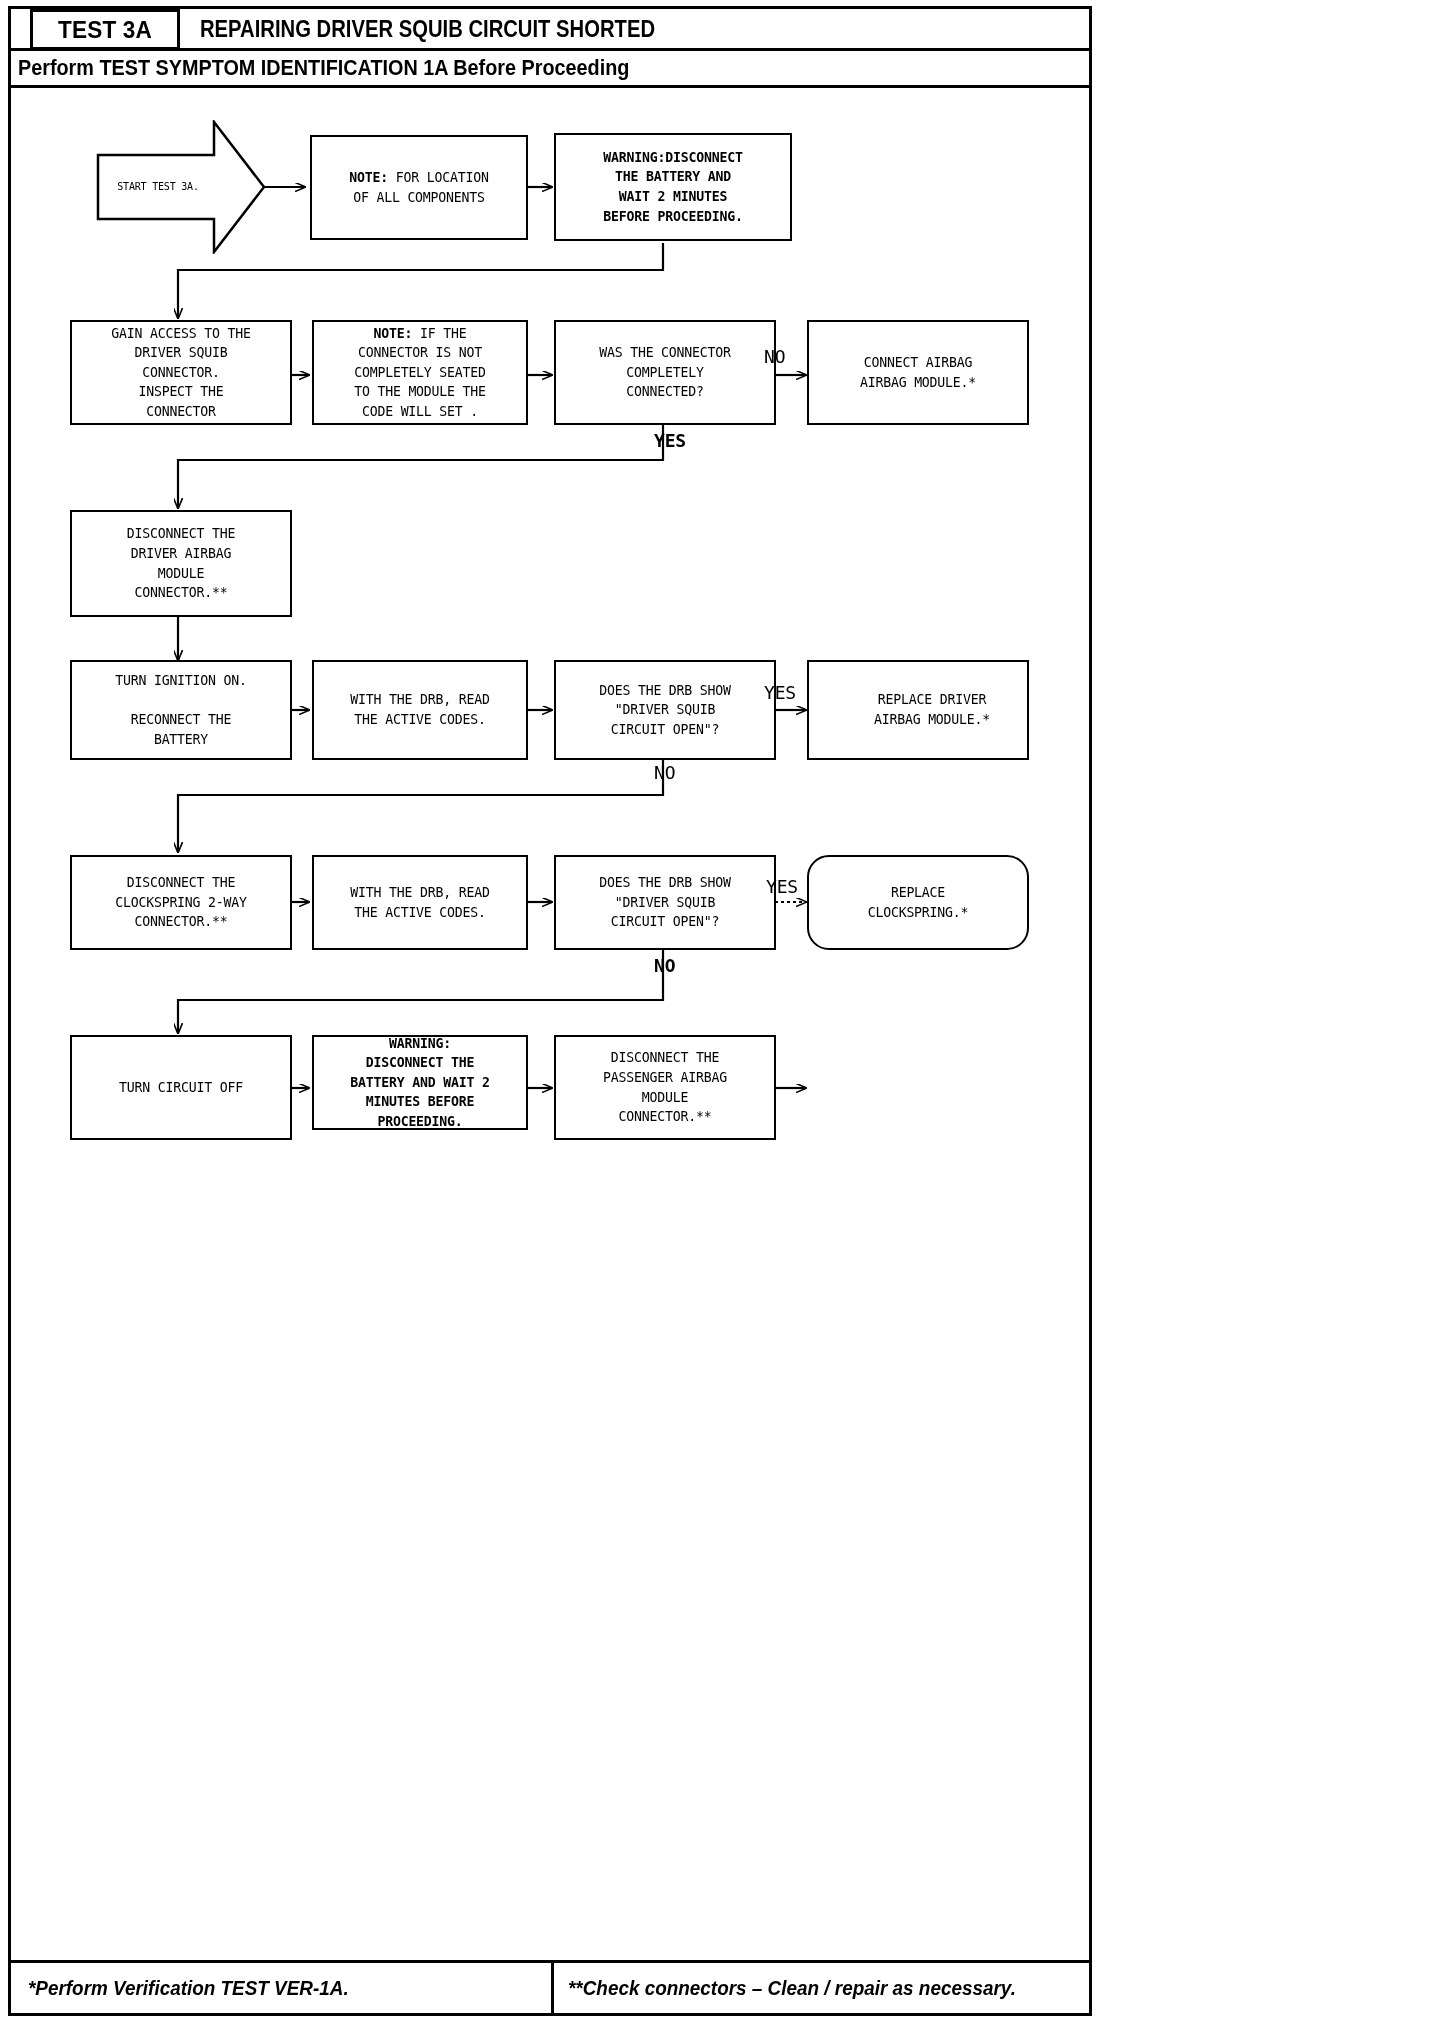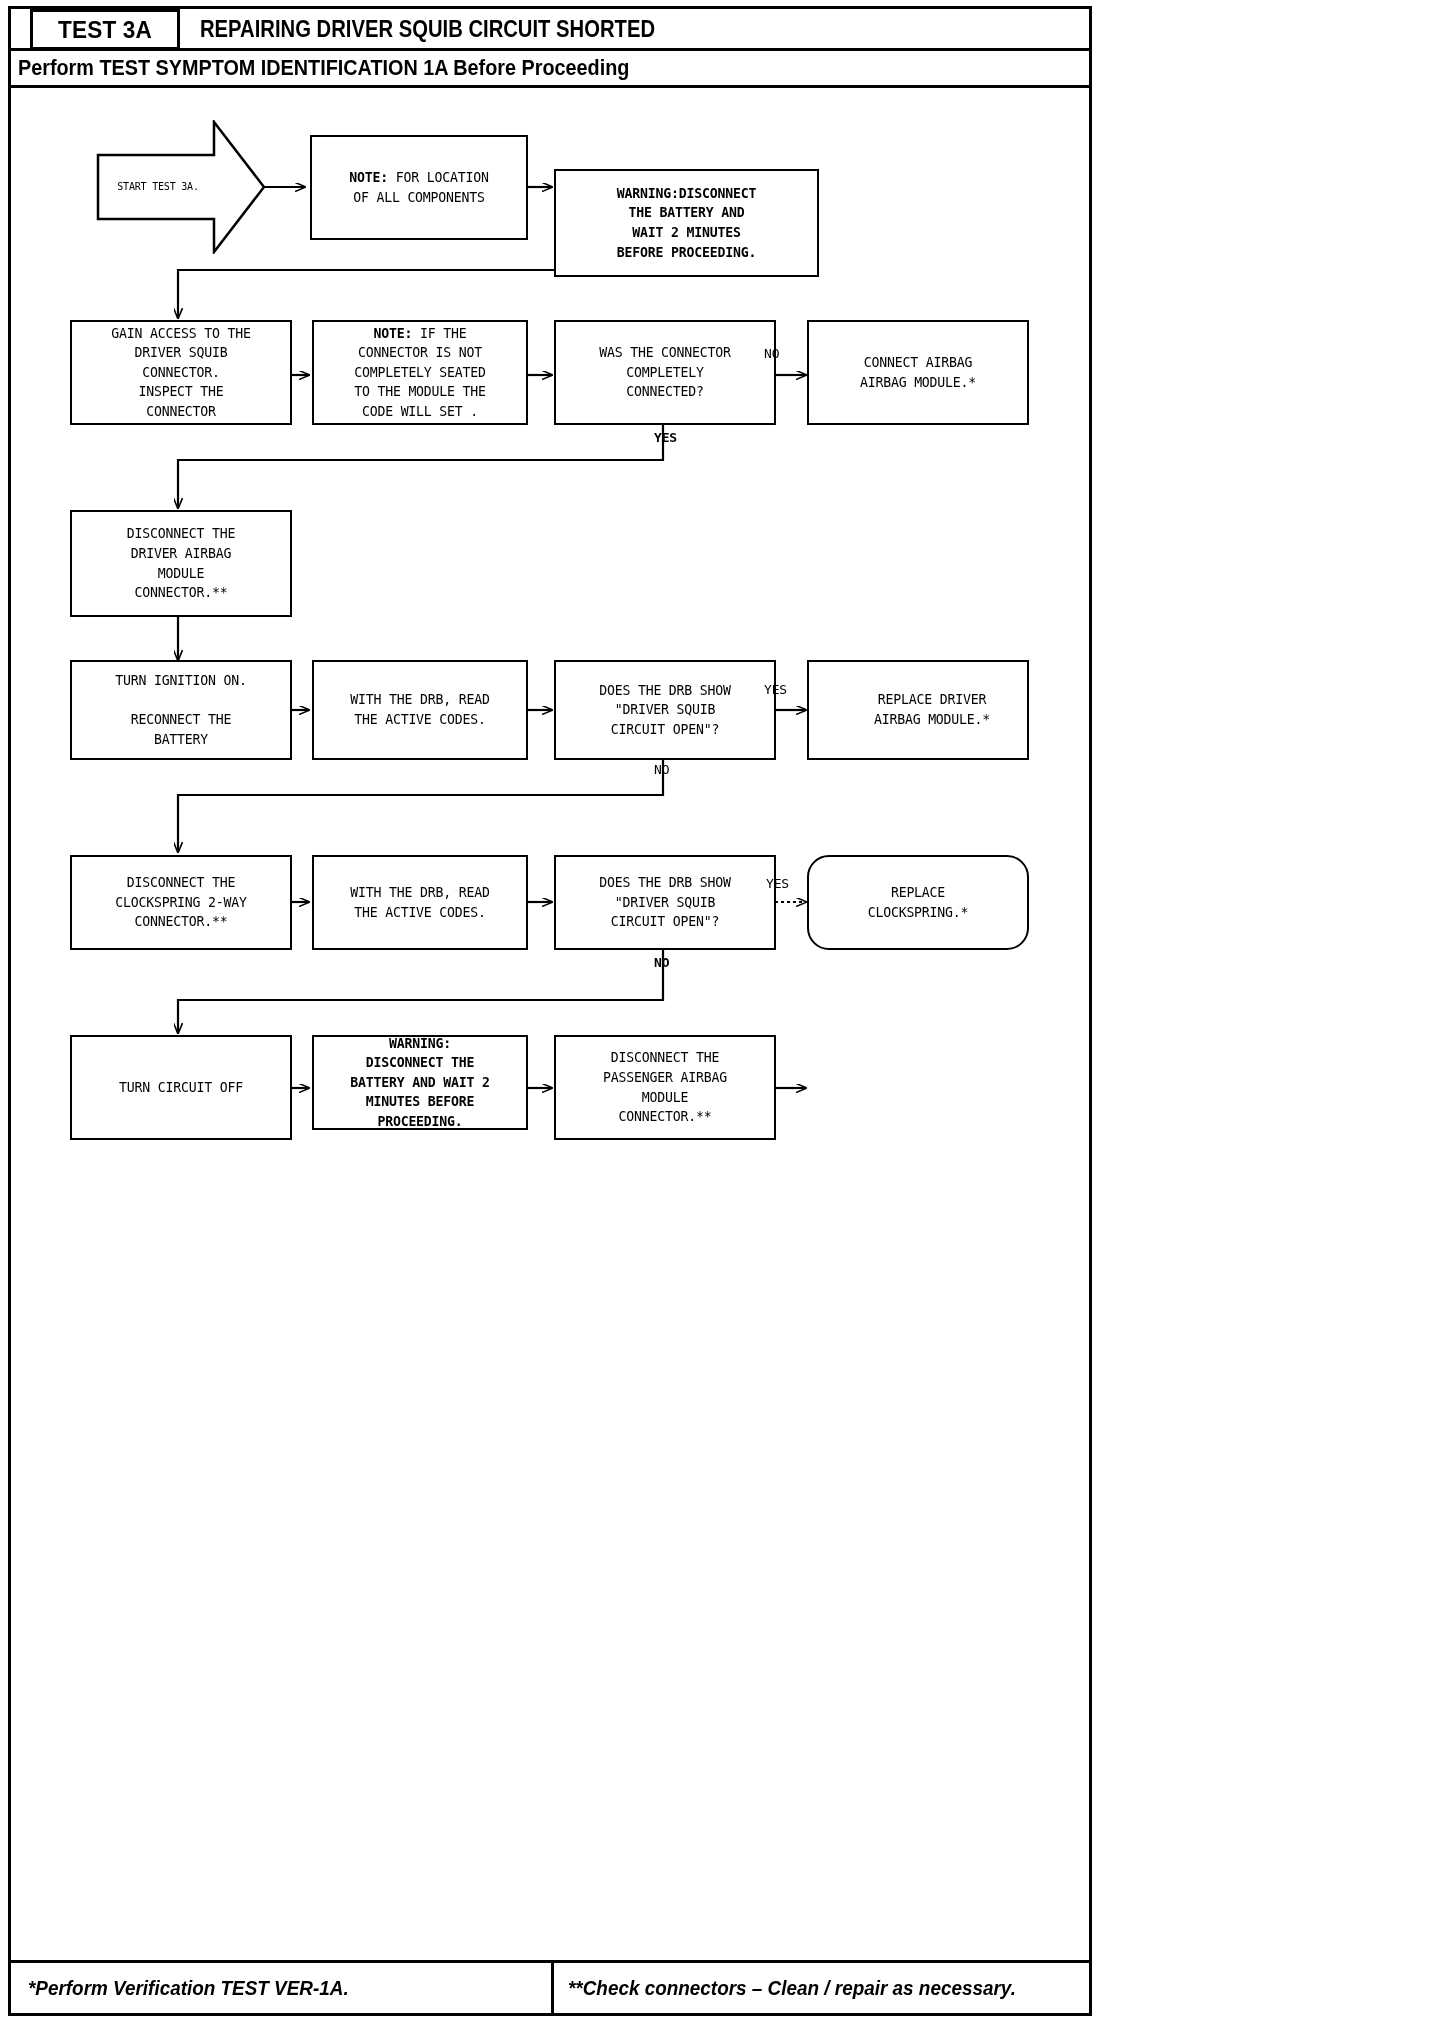--- a/index.html
+++ b/index.html
@@ -133,21 +133,21 @@
   }
   .arrow-shape .lbl {
     position: relative;
     z-index: 2;
     white-space: pre-line;
     line-height: 1.48;
   }
   .edge-label {
     position: absolute;
     font-family: "DejaVu Sans Mono", monospace;
-    font-size: 13px;
+    font-size: 18px;
     letter-spacing: -0.2px;
     white-space: nowrap;
   }
   .edge-label.b { font-weight: bold; }
   
   .footer-rule {
     position: absolute;
     left: 11px;
     width: 1078px;
     height: 3px;
@@ -245,21 +245,21 @@
         <path d="M2,35 L118,35 L118,2 L168,67 L118,132 L118,99 L2,99 Z" fill="#fff" stroke="#000" stroke-width="2.5" stroke-linejoin="miter"></path>
       </svg>
       <span class="lbl" style="margin-right:46px;">START TEST 3A.</span>
     </div>
 
     <div class="node" style="left:310px;top:135px;width:218px;height:105px;">
       <span><b class="lead">NOTE:</b><span> FOR LOCATION
 OF ALL COMPONENTS</span></span>
     </div>
 
-    <div class="node bold" style="left:554px;top:133px;width:265px;height:108px;margin-top:36px;">
+    <div class="node bold" style="left:554px;top:133px;width:238px;height:108px;">
       <span>WARNING:DISCONNECT
 THE BATTERY AND
 WAIT 2 MINUTES
 BEFORE PROCEEDING.</span>
     </div>
 
     <div class="node" style="left:70px;top:320px;width:222px;height:105px;">
       <span>GAIN ACCESS TO THE
 DRIVER SQUIB
 CONNECTOR.

